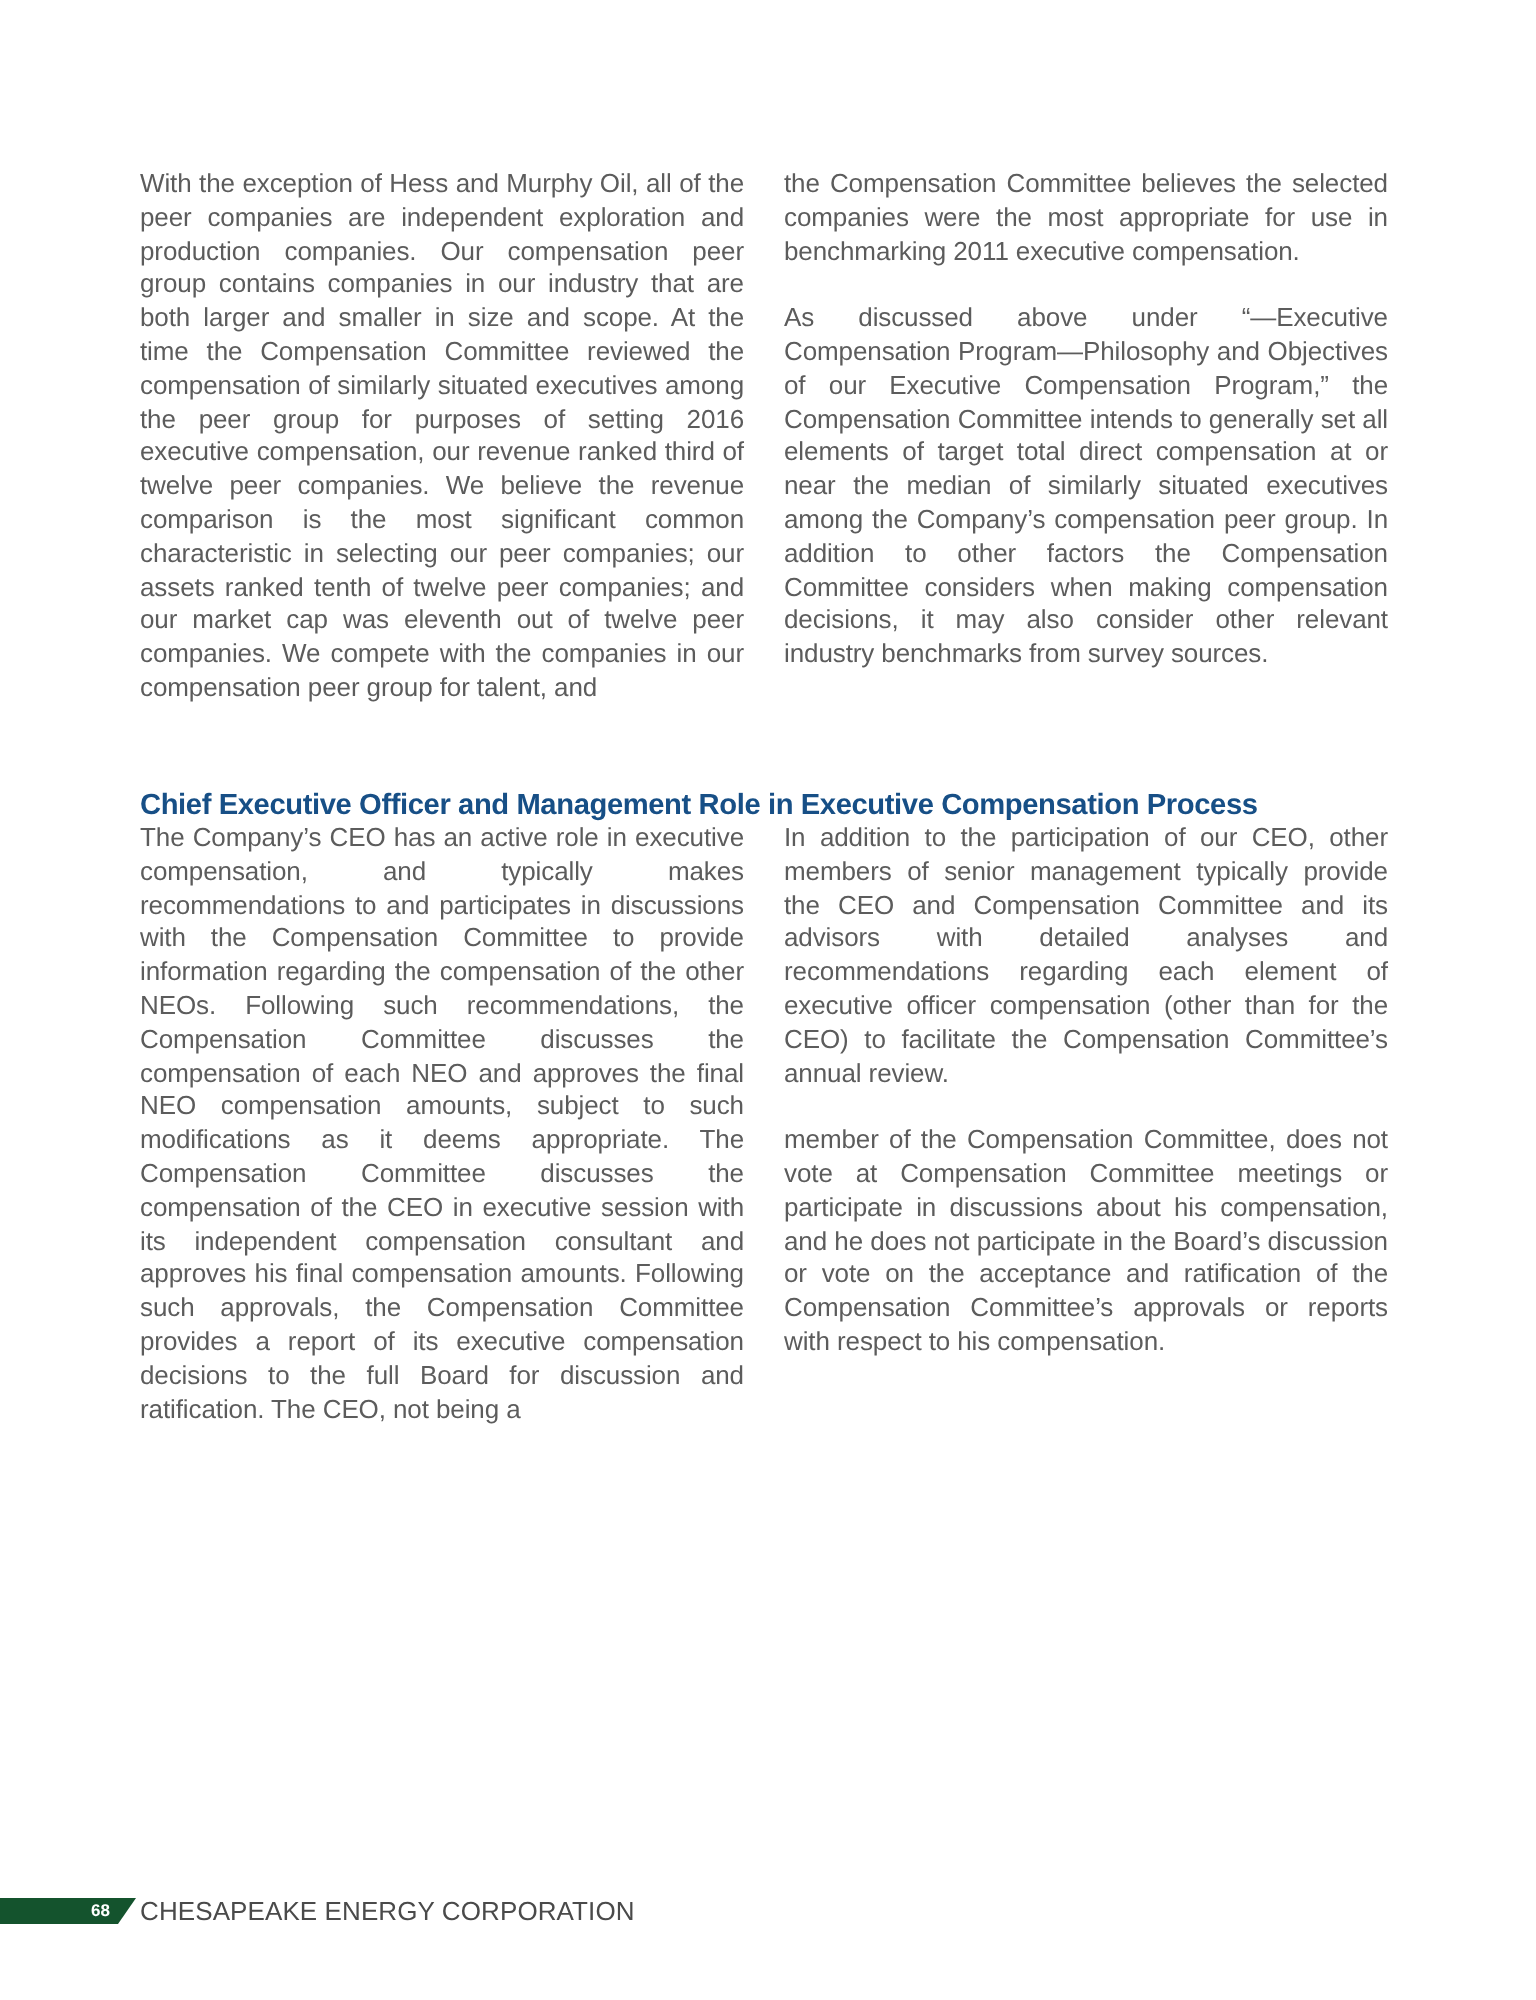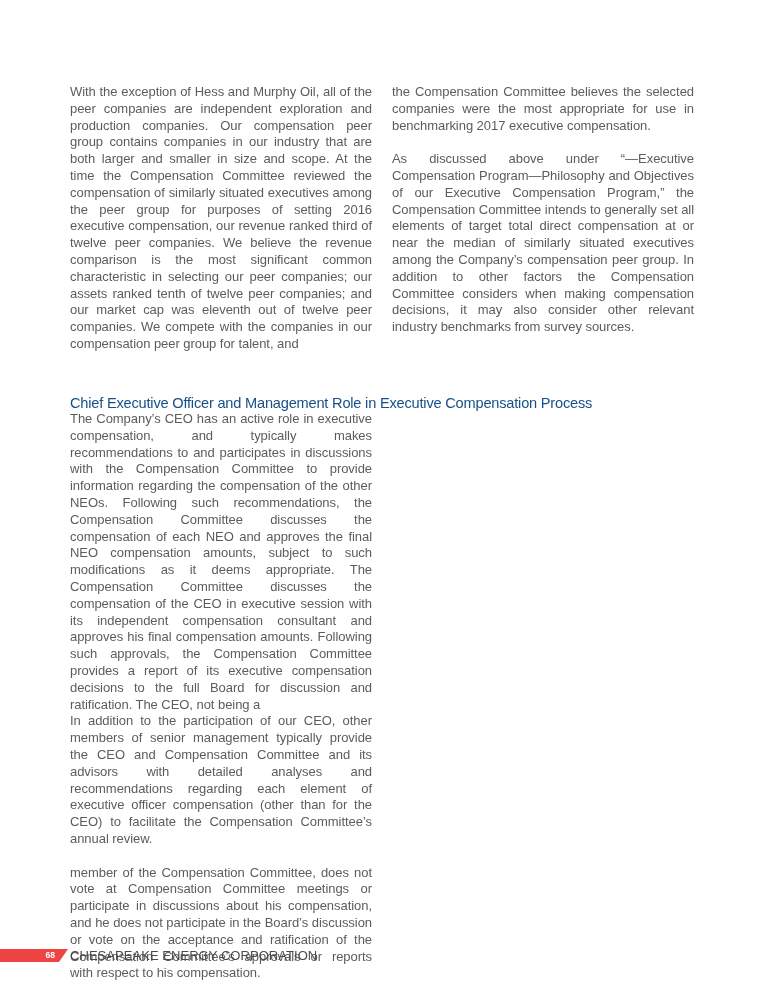--- a/index.html
+++ b/index.html
@@ -34,44 +34,44 @@
     line-height: 16.8px;
     text-align: justify;
     color: #5c5c5c;
     letter-spacing: -0.05px;
   }
   .col p {
     margin: 0 0 16.8px 0;
   }
   .col p:last-child { margin-bottom: 0; }
   .top { top: 84px; }
-  .bottom { top: 411px; flex-direction: column; }
+  .bottom { top: 411px; }
   .heading {
     position: absolute;
     left: 70px;
     top: 383px;
     font-size: 14.6px;
-    font-weight: normal;
+    font-weight: bold;
     color: #174f86;
     letter-spacing: -0.2px;
     white-space: nowrap;
   }
   .footer {
     position: absolute;
     left: 0;
     top: 949px;
     height: 13px;
     display: flex;
     align-items: center;
   }
   .footer-band {
     position: relative;
     width: 68px;
     height: 13px;
-    background: #ef4444;
+    background: #14532d;
     clip-path: polygon(0 0, 100% 0, calc(100% - 9px) 100%, 0 100%);
   }
   .page-number {
     position: absolute;
     right: 13px;
     top: 0;
     line-height: 13px;
     font-size: 8.5px;
     font-weight: bold;
     color: #ffffff;
@@ -86,21 +86,21 @@
 </head>
 <body>
 
 <div class="page">
 
   <div class="columns top">
     <div class="col">
       <p>With the exception of Hess and Murphy Oil, all of the peer companies are independent exploration and production com­panies. Our compensation peer group contains companies in our industry that are both larger and smaller in size and scope. At the time the Compensation Committee reviewed the com­pensation of similarly situated executives among the peer group for purposes of setting 2016 executive compensation, our revenue ranked third of twelve peer companies. We be­lieve the revenue comparison is the most significant common characteristic in selecting our peer companies; our assets ranked tenth of twelve peer companies; and our market cap was eleventh out of twelve peer companies. We compete with the companies in our compensation peer group for talent, and</p>
     </div>
     <div class="col">
-      <p>the Compensation Committee believes the selected compa­nies were the most appropriate for use in benchmarking 2017 executive compensation.</p>
+      <p>the Compensation Committee believes the selected compa­nies were the most appropriate for use in benchmarking 2011 executive compensation.</p>
       <p>As discussed above under “—Executive Compensation Pro­gram—Philosophy and Objectives of our Executive Compen­sation Program,” the Compensation Committee intends to generally set all elements of target total direct compensation at or near the median of similarly situated executives among the Company’s compensation peer group. In addition to other factors the Compensation Committee considers when mak­ing compensation decisions, it may also consider other rele­vant industry benchmarks from survey sources.</p>
     </div>
   </div>
 
   <h2 class="heading">Chief Executive Officer and Management Role in Executive Compensation Process</h2>
 
   <div class="columns bottom">
     <div class="col">
       <p>The Company’s CEO has an active role in executive compen­sation, and typically makes recommendations to and partic­ipates in discussions with the Compensation Committee to provide information regarding the compensation of the other NEOs. Following such recommendations, the Compensation Committee discusses the compensation of each NEO and approves the final NEO compensation amounts, subject to such modifications as it deems appropriate. The Compensa­tion Committee discusses the compensation of the CEO in executive session with its independent compensation consul­tant and approves his final compensation amounts. Follow­ing such approvals, the Compensation Committee provides a report of its executive compensation decisions to the full Board for discussion and ratification. The CEO, not being a</p>
     </div>

